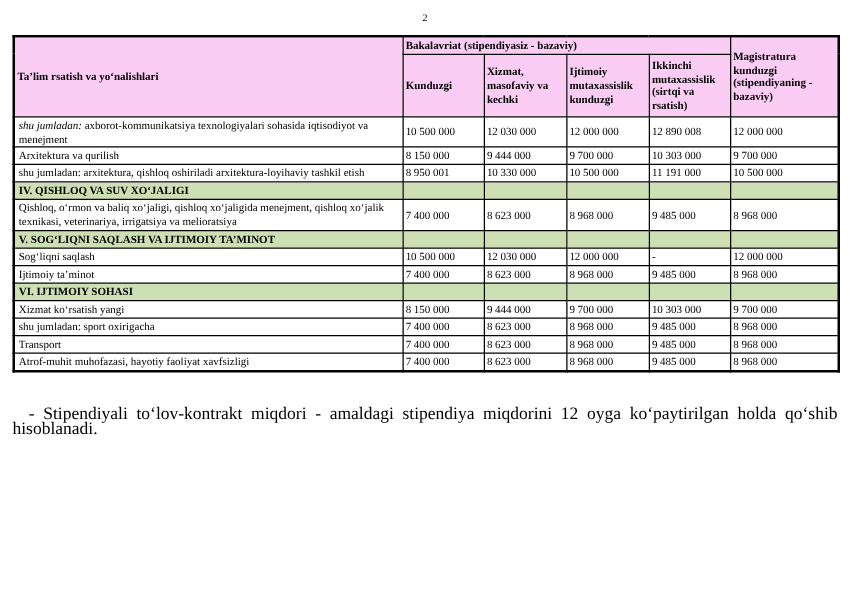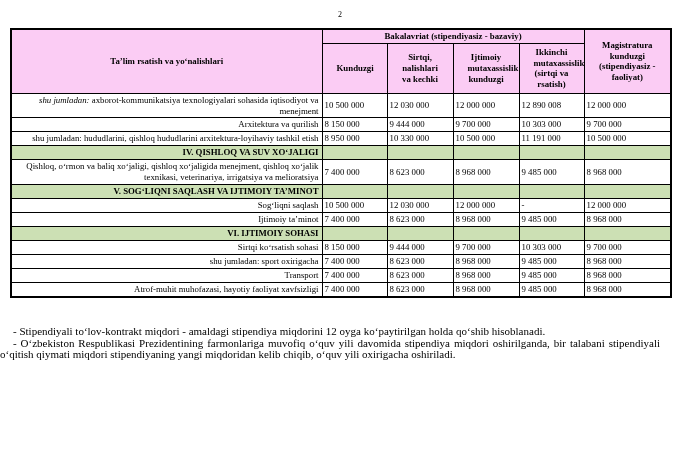--- a/index.html
+++ b/index.html
@@ -20,35 +20,35 @@
     border:2px solid #000;
   }
   .fee-table th, .fee-table td {
     border:1px solid #000;
     font-size:8.8px; line-height:10.8px;
     vertical-align:middle;
     overflow:hidden;
   }
   .fee-table th {
     background:var(--pink,#fbccf4);
-    font-weight:bold; text-align:center;
-    padding:1px 14px;
+    font-weight:bold; text-align:left;
+    padding:1px 2px;
   }
   .group-row th { height:13px; }
   .cols-row th { height:50px; }
-  .fee-table td.label { text-align:right; padding:1px 3px; height:14px; }
+  .fee-table td.label { text-align:left; padding:1px 3px; height:14px; }
   .fee-table td.num { text-align:left; padding:1px 2px; height:14px; }
   .fee-table tr.section td {
     background:var(--green,#cce0b4);
     height:14px;
   }
   .fee-table tr.section td.label { font-weight:bold; }
   .footnotes {
-    position:absolute; top:326px; left:0; width:660px;
-    font-size:11px; line-height:11.5px; text-align:justify;
+    position:absolute; top:326px; left:10px; width:660px;
+    font-size:14px; line-height:11.5px; text-align:justify;
   }
   .footnotes p { text-indent:13px; }
 </style>
 </head>
 <body>
 
 <div class="page">
 
   <div class="page-number">2</div>
 
@@ -58,25 +58,25 @@
       <col style="width:65px">
       <col style="width:66px">
       <col style="width:66px">
       <col style="width:65px">
       <col style="width:87px">
     </colgroup>
     <thead>
       <tr class="group-row">
         <th rowspan="2">Ta’lim rsatish va yo‘nalishlari</th>
         <th colspan="4">Bakalavriat (stipendiyasiz - bazaviy)</th>
-        <th rowspan="2">Magistratura kunduzgi (stipendiyasiz - faoliyat)</th>
+        <th rowspan="2">Magistratura kunduzgi (stipendiyaning - bazaviy)</th>
       </tr>
       <tr class="cols-row">
         <th>Kunduzgi</th>
-        <th>Sirtqi, nalishlari va kechki</th>
+        <th>Xizmat, masofaviy va kechki</th>
         <th>Ijtimoiy mutaxassislik kunduzgi</th>
         <th>Ikkinchi mutaxassislik (sirtqi va rsatish)</th>
       </tr>
     </thead>
     <tbody>
         <tr>
           <td class="label"><i>shu jumladan:</i>  axborot-kommunikatsiya texnologiyalari sohasida iqtisodiyot va menejment</td>
           <td class="num">10 500 000</td>
           <td class="num">12 030 000</td>
           <td class="num">12 000 000</td>
@@ -85,22 +85,22 @@
         </tr>
         <tr>
           <td class="label">Arxitektura va qurilish</td>
           <td class="num">8 150 000</td>
           <td class="num">9 444 000</td>
           <td class="num">9 700 000</td>
           <td class="num">10 303 000</td>
           <td class="num">9 700 000</td>
         </tr>
         <tr>
-          <td class="label">shu jumladan: hududlarini, qishloq hududlarini arxitektura-loyihaviy tashkil etish</td>
-          <td class="num">8 950 000</td>
+          <td class="label">shu jumladan: arxitektura, qishloq oshiriladi arxitektura-loyihaviy tashkil etish</td>
+          <td class="num">8 950 001</td>
           <td class="num">10 330 000</td>
           <td class="num">10 500 000</td>
           <td class="num">11 191 000</td>
           <td class="num">10 500 000</td>
         </tr>
         <tr class="section">
           <td class="label">IV. QISHLOQ VA SUV XO‘JALIGI</td>
           <td></td>
           <td></td>
           <td></td>
@@ -141,21 +141,21 @@
         </tr>
         <tr class="section">
           <td class="label">VI.  IJTIMOIY SOHASI</td>
           <td></td>
           <td></td>
           <td></td>
           <td></td>
           <td></td>
         </tr>
         <tr>
-          <td class="label">Sirtqi ko‘rsatish sohasi</td>
+          <td class="label">Xizmat ko‘rsatish yangi</td>
           <td class="num">8 150 000</td>
           <td class="num">9 444 000</td>
           <td class="num">9 700 000</td>
           <td class="num">10 303 000</td>
           <td class="num">9 700 000</td>
         </tr>
         <tr>
           <td class="label">shu jumladan: sport oxirigacha</td>
           <td class="num">7 400 000</td>
           <td class="num">8 623 000</td>
@@ -177,16 +177,15 @@
           <td class="num">8 623 000</td>
           <td class="num">8 968 000</td>
           <td class="num">9 485 000</td>
           <td class="num">8 968 000</td>
         </tr>
       </tbody>
   </table>
 
   <div class="footnotes">
     <p>- Stipendiyali to‘lov-kontrakt miqdori - amaldagi stipendiya miqdorini 12 oyga ko‘paytirilgan holda qo‘shib hisoblanadi.</p>
-    <p>- O‘zbekiston Respublikasi Prezidentining farmonlariga muvofiq o‘quv yili davomida stipendiya miqdori oshirilganda, bir talabani stipendiyali o‘qitish qiymati miqdori stipendiyaning yangi miqdoridan kelib chiqib, o‘quv yili oxirigacha oshiriladi.</p>
   </div>
 
 </div>
 
 </body></html>

